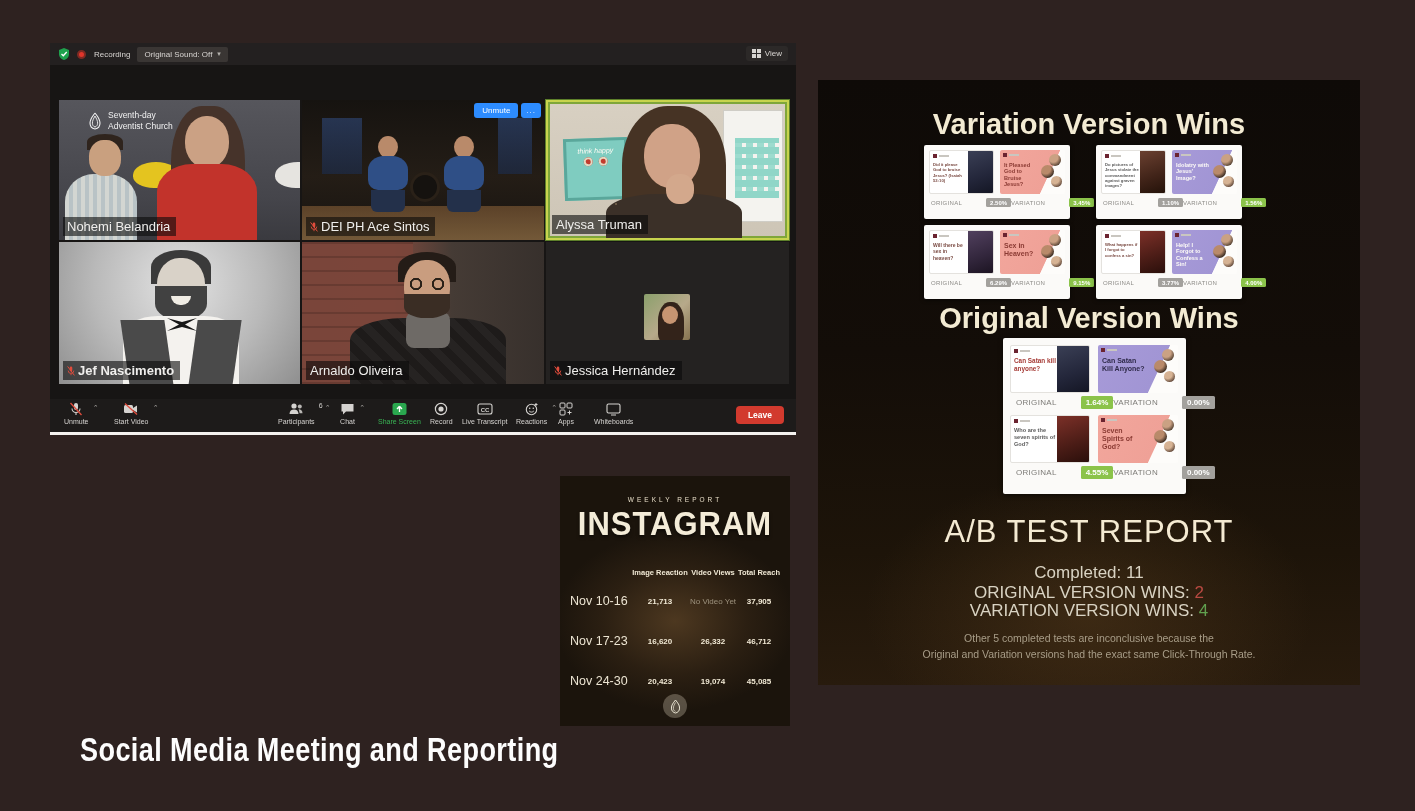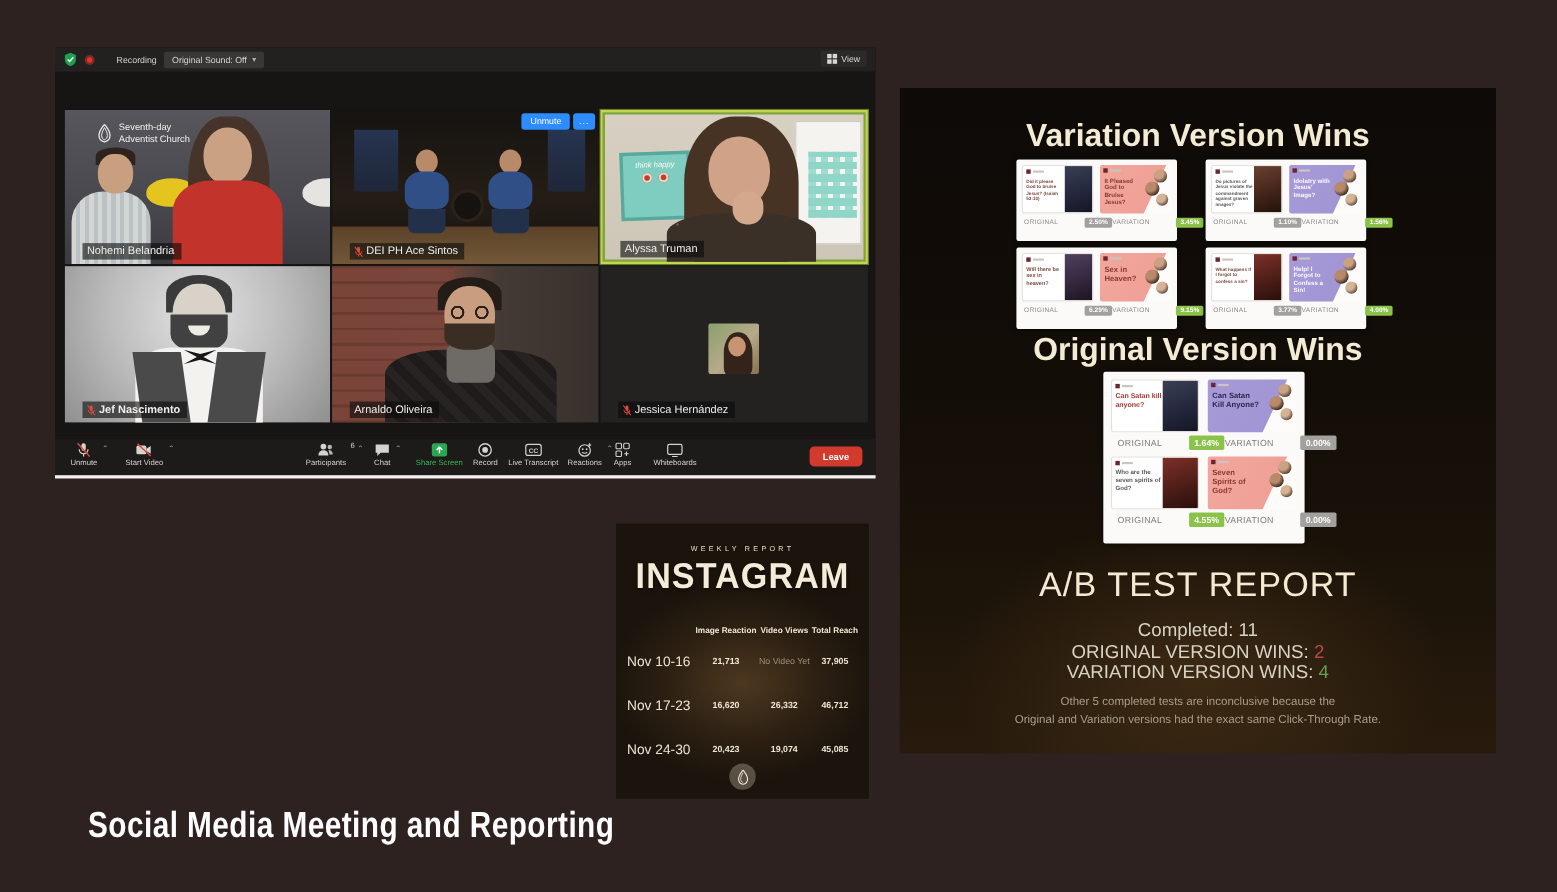--- a/index.html
+++ b/index.html
@@ -4,43 +4,43 @@
 <style>
   * { margin:0; padding:0; box-sizing:border-box; }
   html,body { background:#2d211e; }
   body { font-family:"Liberation Sans", sans-serif; }
   .canvas { position:relative; width:1415px; height:811px; background:#2e2220; overflow:hidden; }
 
   
   .zoom-win { position:absolute; left:50px; top:43px; width:746px; height:392px; background:#171514; }
   .zoom-topbar { position:absolute; top:0; left:0; right:0; height:22px; display:flex; align-items:center; gap:7px; padding:0 8px; background:#232020; }
   .enc-shield { width:12px; height:12px; }
-  .rec-wrap { display:flex; align-items:center; gap:20px; }
+  .rec-wrap { display:flex; align-items:center; gap:8px; }
   .rec-dot { width:9px; height:9px; border-radius:50%; background:#e0352b; border:2px solid #7e2a23; }
   .rec-label { font-size:8px; color:#d8d5d2; }
   .sound-btn { display:flex; align-items:center; gap:5px; background:#3a3634; color:#d8d5d2; font-size:8px; padding:3px 7px; border-radius:2px; }
   .caret-down { font-size:7px; color:#b5b2ae; }
   .view-btn { position:absolute; right:8px; top:3px; display:flex; align-items:center; gap:4px; color:#d8d5d2; font-size:8px; background:#2c2928; padding:3px 6px; border-radius:3px; }
   .grid-glyph { display:inline-block; width:9px; height:9px; background:
      linear-gradient(#d8d5d2,#d8d5d2) 0 0/4px 4px no-repeat,
      linear-gradient(#d8d5d2,#d8d5d2) 5px 0/4px 4px no-repeat,
      linear-gradient(#d8d5d2,#d8d5d2) 0 5px/4px 4px no-repeat,
      linear-gradient(#d8d5d2,#d8d5d2) 5px 5px/4px 4px no-repeat; }
 
   .tile { position:absolute; overflow:hidden; background:#202020; }
   .t1 { left:9px;  top:57px;  width:241px; height:140px; background:linear-gradient(180deg,#56565c 0%,#45454b 70%,#3a3a3f 100%); }
   .t2 { left:252px; top:57px; width:242px; height:140px; background:linear-gradient(180deg,#161310 0%,#241d16 55%,#171310 100%); }
   .t3 { left:496px; top:57px; width:243px; height:140px; background:linear-gradient(180deg,#d8d0c2 0%,#cdc5b6 100%);
         border:2px solid #c8d44e; box-shadow:0 0 0 2px #7fa63a inset, 0 0 0 1px #5d7f2a; }
   .t4 { left:9px;  top:199px; width:241px; height:142px; background:radial-gradient(circle at 50% 30%, #e3e3e3 0%, #b9b9b9 55%, #8f8f8f 100%);font-weight:bold; }
   .t5 { left:252px; top:199px; width:242px; height:142px; background:linear-gradient(90deg,#79453a 0%,#7c4a3e 38%,#453b35 62%,#37302c 100%); }
   .t6 { left:496px; top:199px; width:243px; height:142px; background:#242221; }
 
-  .name-tag { position:absolute; left:16px; bottom:4px; display:flex; align-items:center; gap:3px;
-              background:rgba(10,10,10,.6); color:#efeeec; font-size:10px; padding:2px 6px 2px 4px; z-index:5; }
+  .name-tag { position:absolute; left:4px; bottom:4px; display:flex; align-items:center; gap:3px;
+              background:rgba(10,10,10,.6); color:#efeeec; font-size:13px; padding:2px 6px 2px 4px; z-index:5; }
 
   
   .wm { position:absolute; left:28px; top:10px; display:flex; align-items:center; gap:5px; opacity:.92; z-index:3; }
   .wm-text { color:#fff; font-size:8.5px; line-height:1.25; }
   .chair { position:absolute; width:46px; height:26px; border-radius:50% 50% 45% 45%; top:62px; }
   .chair.yellow { left:74px; background:#e4c41f; }
   .chair.red { left:128px; background:#cd3427; }
   .chair.white { left:216px; background:#e6e4e0; }
   .p1-man-head { position:absolute; left:30px; top:40px; width:32px; height:36px; border-radius:45%; background:#c9a07f; z-index:2; }
   .p1-man-hair { position:absolute; left:28px; top:34px; width:36px; height:16px; border-radius:50% 50% 0 0; background:#2f241d; z-index:2; }

